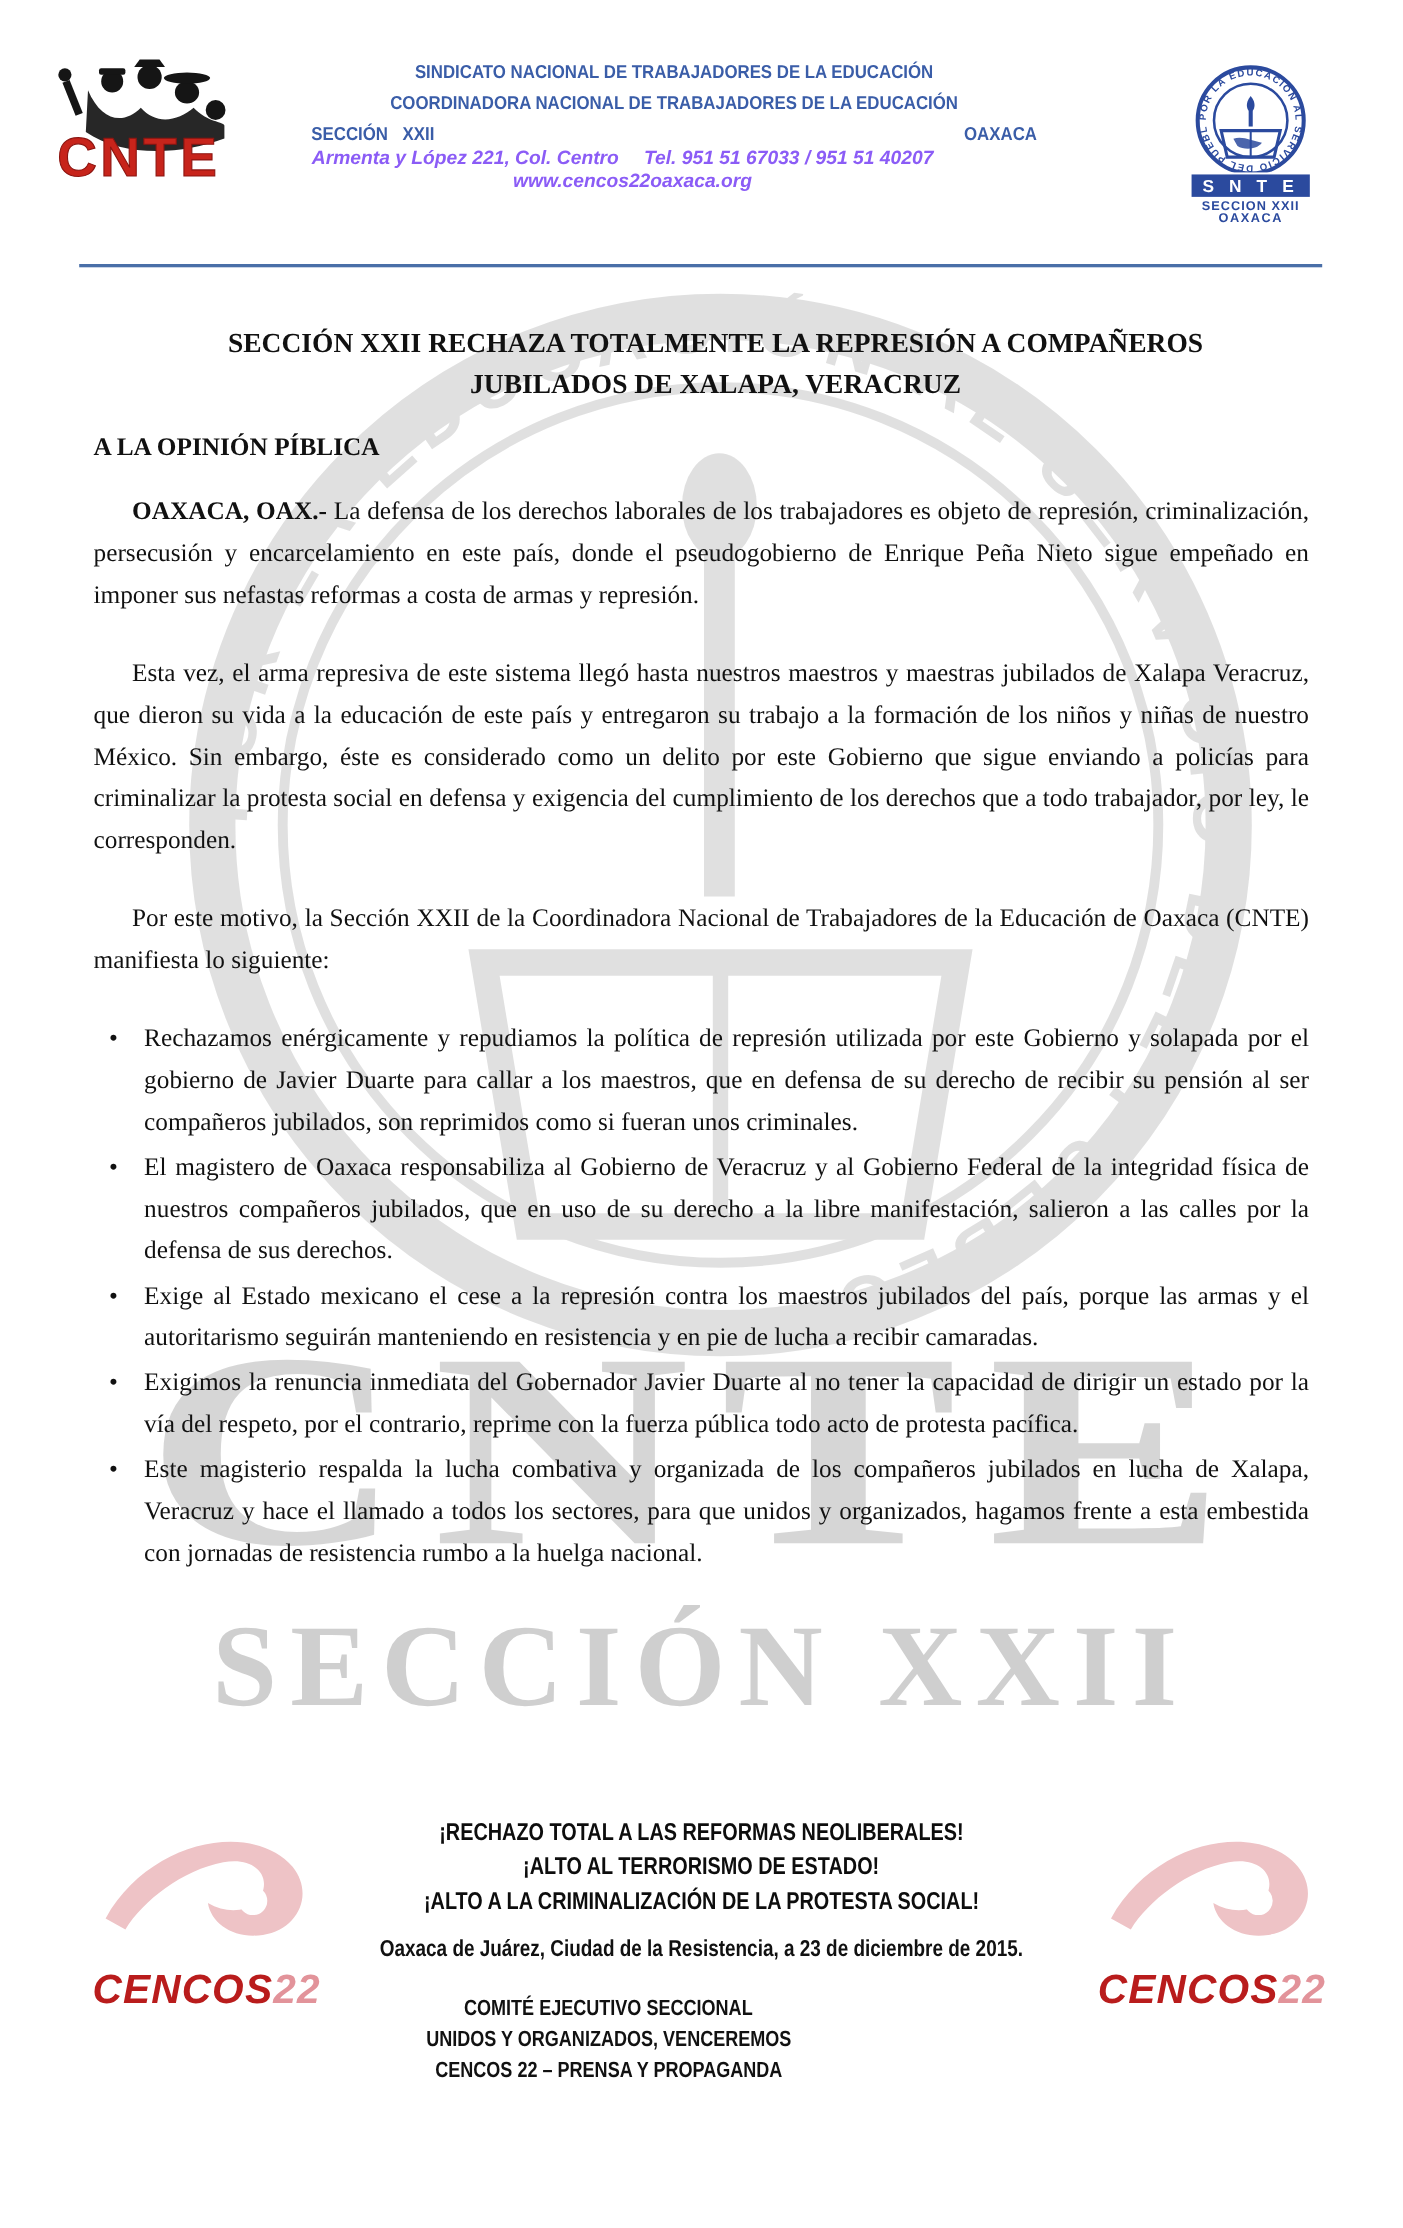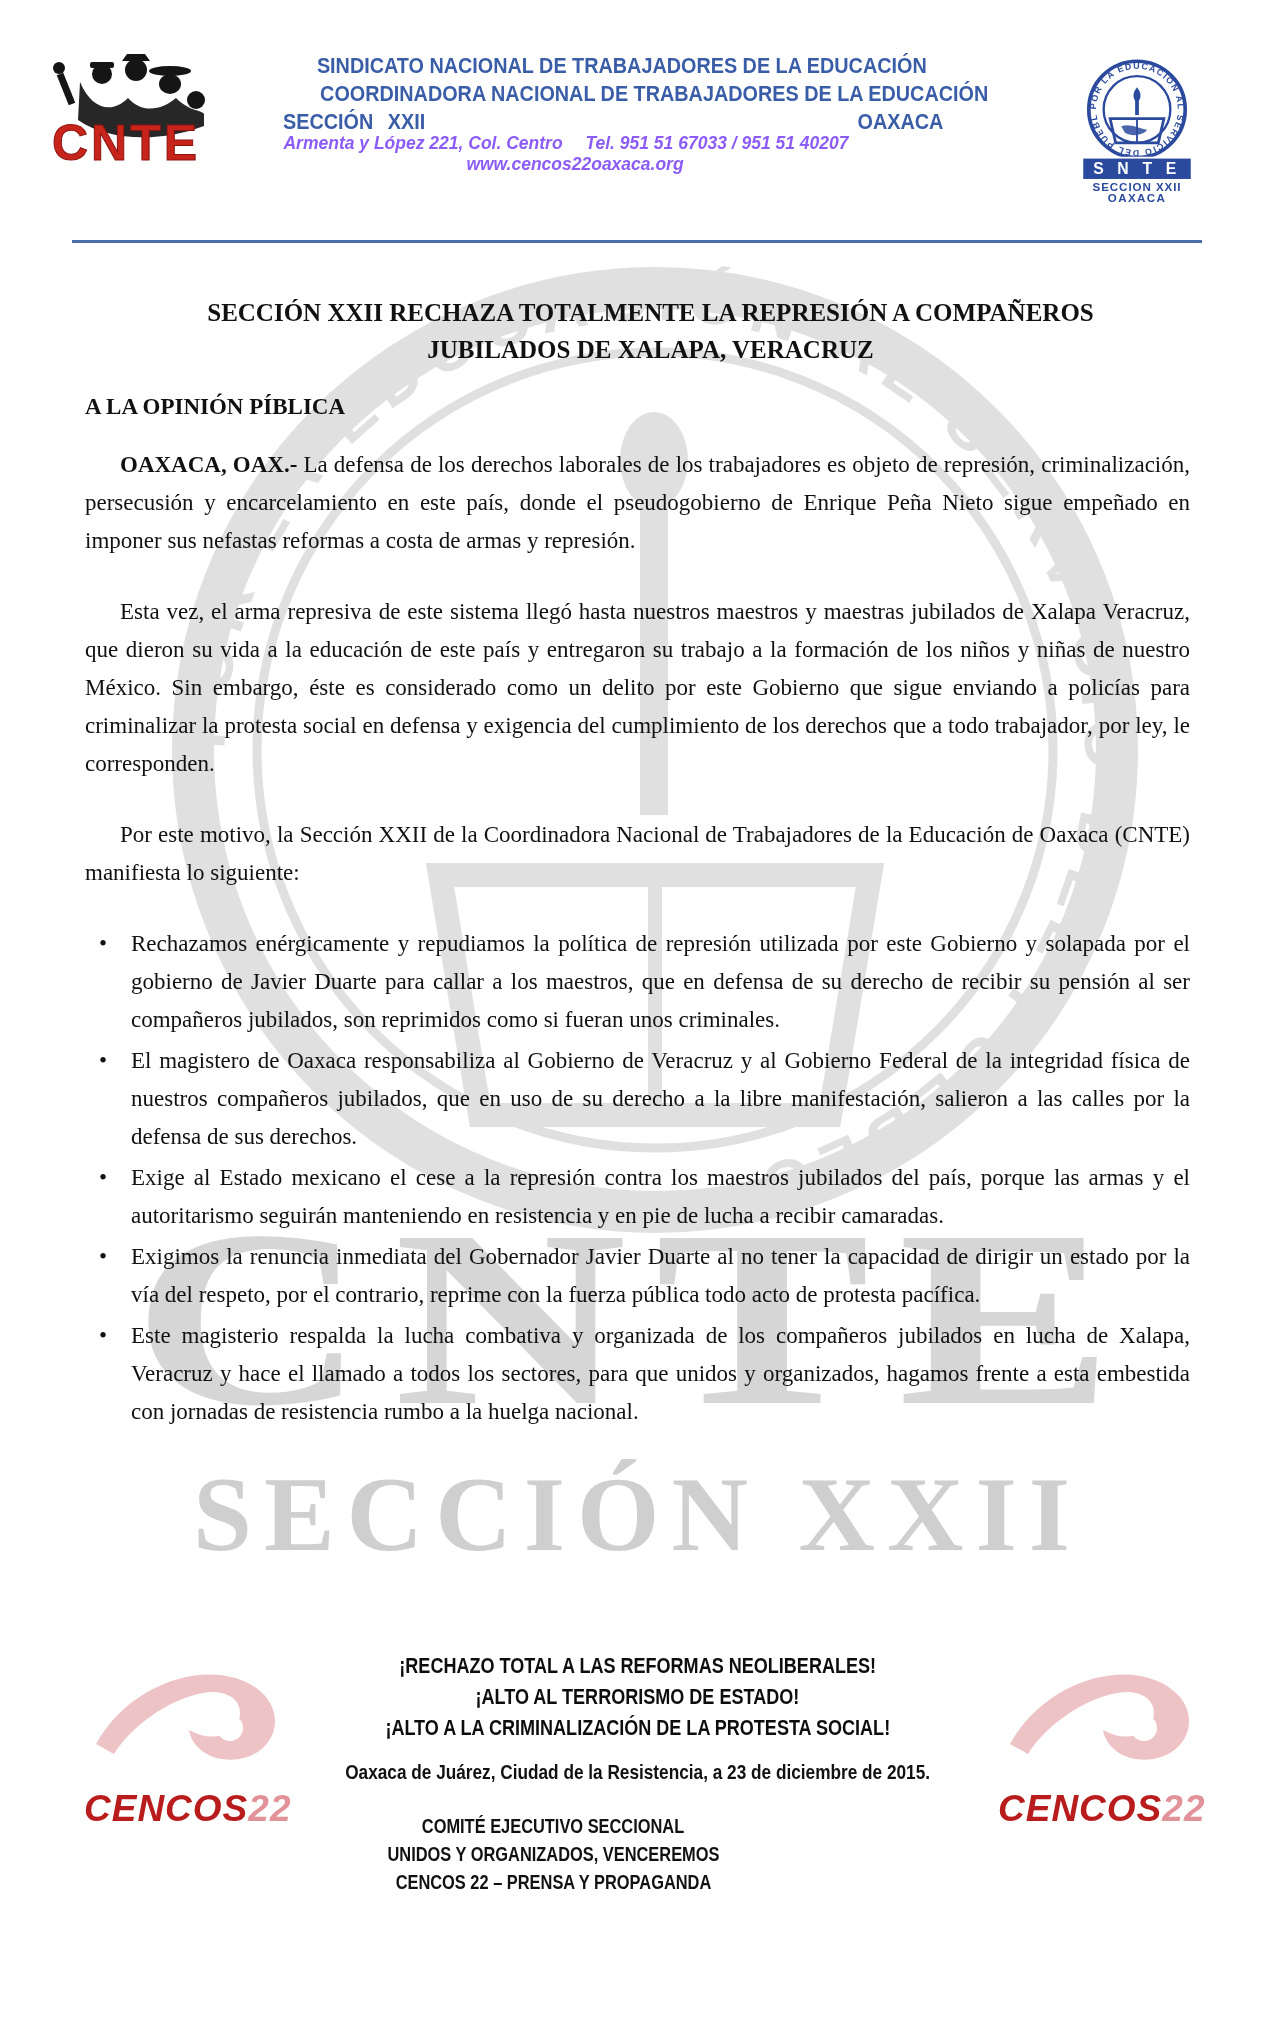--- a/index.html
+++ b/index.html
@@ -20,21 +20,21 @@
   .cencos-right{left:992px;top:1642px;}
   .cencos-text{position:absolute;left:6px;bottom:0;font-family:"Liberation Sans",sans-serif;
                font-style:italic;font-weight:900;font-size:37px;letter-spacing:1px;}
   .cencos-gray{color:#b91c1c;}
   .cencos-pink{color:#e2939a;}
   
   .content{position:relative;z-index:2;}
   .cnte-logo{position:absolute;left:50px;top:52px;width:160px;height:118px;}
   .org-block{position:absolute;left:283px;top:52px;width:660px;text-align:center;
              font-family:"Liberation Sans",sans-serif;font-weight:bold;color:#3a5da8;
-             font-size:22px;line-height:28px;}
+             font-size:17px;line-height:28px;}
   .condH{display:inline-block;transform:scaleX(.9);transform-origin:center;white-space:nowrap;}
   .org-line3{display:flex;justify-content:space-between;}
   .org-line3 .l{transform:scaleX(.9);transform-origin:left center;display:inline-block;white-space:nowrap;word-spacing:10px;}
   .org-line3 .r{transform:scaleX(.9);transform-origin:right center;display:inline-block;white-space:nowrap;}
   .address-line{position:absolute;left:225px;top:133px;width:700px;text-align:center;
                 font-family:"Liberation Sans",sans-serif;font-style:italic;font-weight:bold;
                 color:#8b5cf6;font-size:17.5px;}
   .address-line .mid{margin:0 18px;}
   .snte-logo{position:absolute;left:1072px;top:52px;}
   .rule{position:absolute;left:72px;top:240px;width:1130px;height:3px;background:#4a6fa8;}

